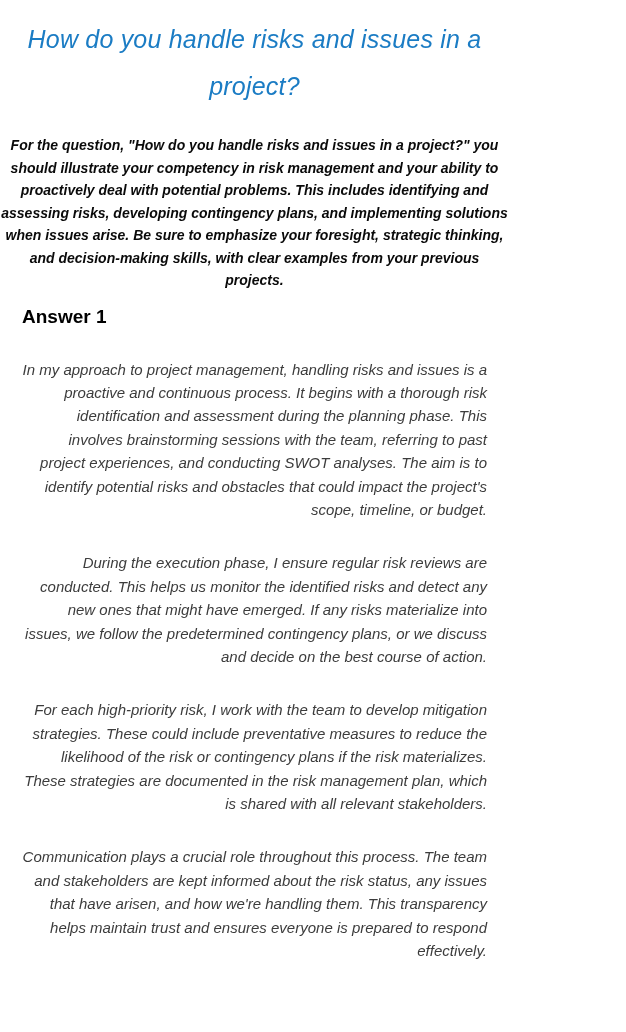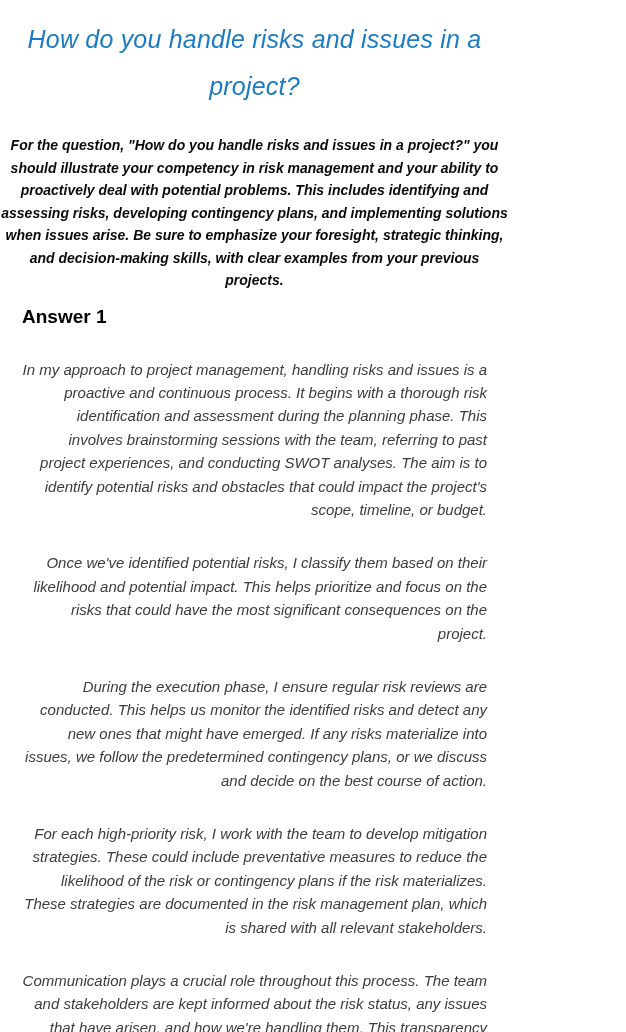--- a/index.html
+++ b/index.html
@@ -64,21 +64,20 @@
 <div class="page">
 
   <h1 class="doc-title">How do you handle risks and issues in a project?</h1>
 
   <p class="intro">For the question, "How do you handle risks and issues in a project?" you should illustrate your competency in risk management and your ability to proactively deal with potential problems. This includes identifying and assessing risks, developing contingency plans, and implementing solutions when issues arise. Be sure to emphasize your foresight, strategic thinking, and decision-making skills, with clear examples from your previous projects.</p>
 
   <h2 class="answer-heading">Answer 1</h2>
 
   <p class="body-par">In my approach to project management, handling risks and issues is a proactive and continuous process. It begins with a thorough risk identification and assessment during the planning phase. This involves brainstorming sessions with the team, referring to past project experiences, and conducting SWOT analyses. The aim is to identify potential risks and obstacles that could impact the project's scope, timeline, or budget.</p>
 
-  <p class="body-par">Once we've identified potential risks, I classify them based on their likelihood and potential impact. This helps prioritize and focus on the risks that could have the most significant consequences on the project.</p>
 
   <p class="body-par">During the execution phase, I ensure regular risk reviews are conducted. This helps us monitor the identified risks and detect any new ones that might have emerged. If any risks materialize into issues, we follow the predetermined contingency plans, or we discuss and decide on the best course of action.</p>
 
   <p class="body-par">For each high-priority risk, I work with the team to develop mitigation strategies. These could include preventative measures to reduce the likelihood of the risk or contingency plans if the risk materializes. These strategies are documented in the risk management plan, which is shared with all relevant stakeholders.</p>
 
   <p class="body-par">Communication plays a crucial role throughout this process. The team and stakeholders are kept informed about the risk status, any issues that have arisen, and how we're handling them. This transparency helps maintain trust and ensures everyone is prepared to respond effectively.</p>
 
 
 </div>
 

